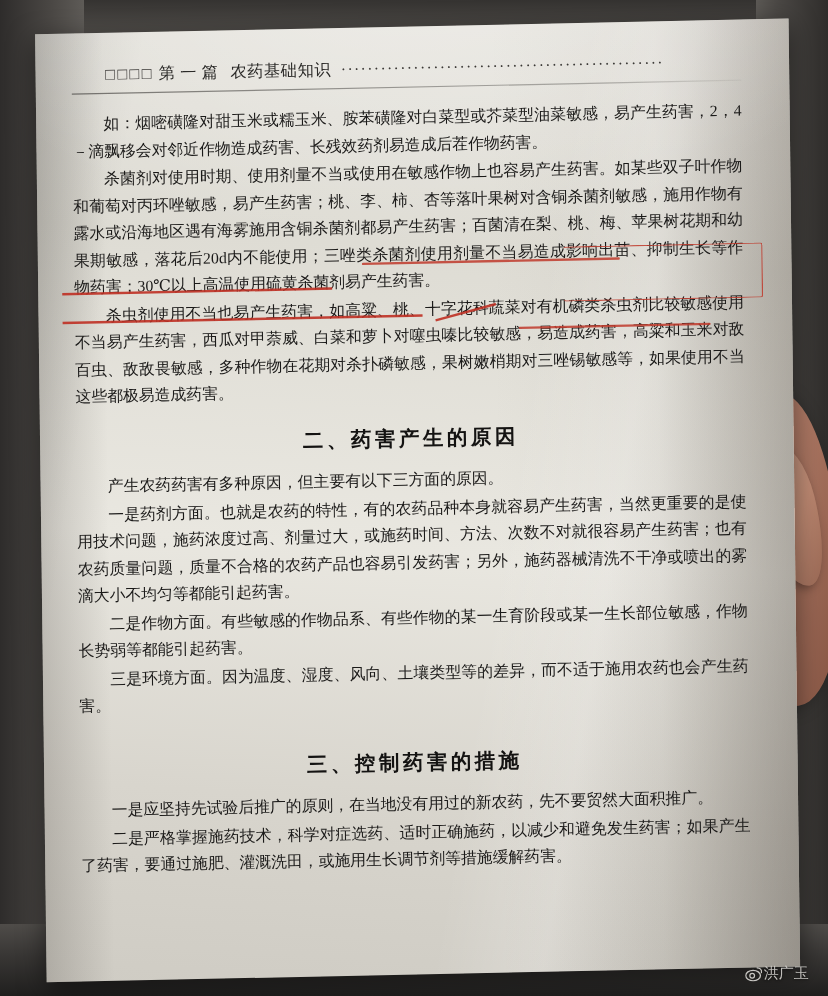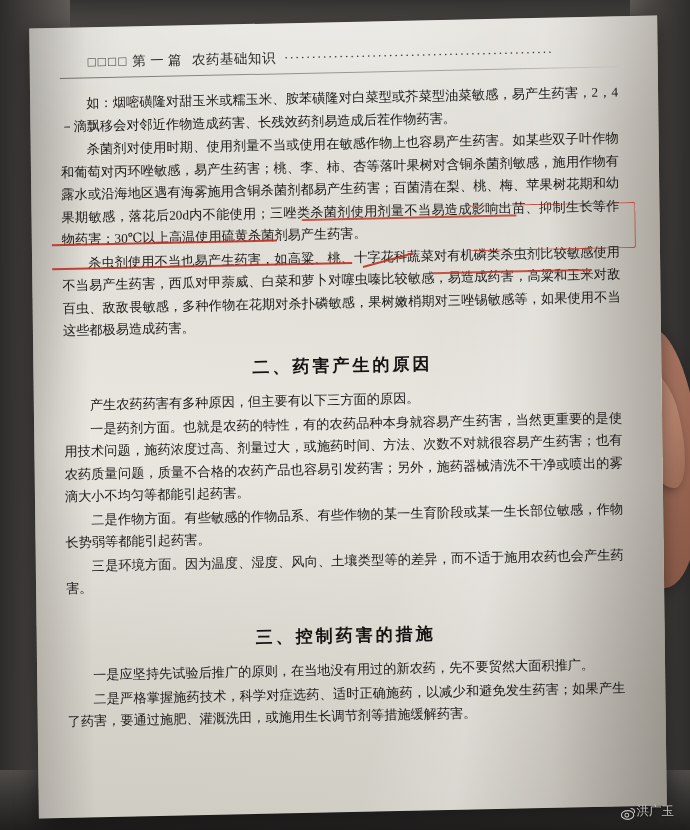--- a/index.html
+++ b/index.html
@@ -201,21 +201,21 @@
     transform: rotate(-14deg);
   }
 
   
   .watermark {
     position: absolute;
     right: 16px;
     bottom: 10px;
     z-index: 5;
     display: flex;
-    align-items: flex-end;
+    align-items: center;
     gap: 1px;
     color: #cfcdc9;
     font-family: "Liberation Sans", sans-serif;
     font-size: 12.5px;
     text-shadow: 0 1px 2px rgba(0,0,0,0.6);
     opacity: 0.92;
   }
   .wb-logo {
     width: 15px;
     height: 13px;

